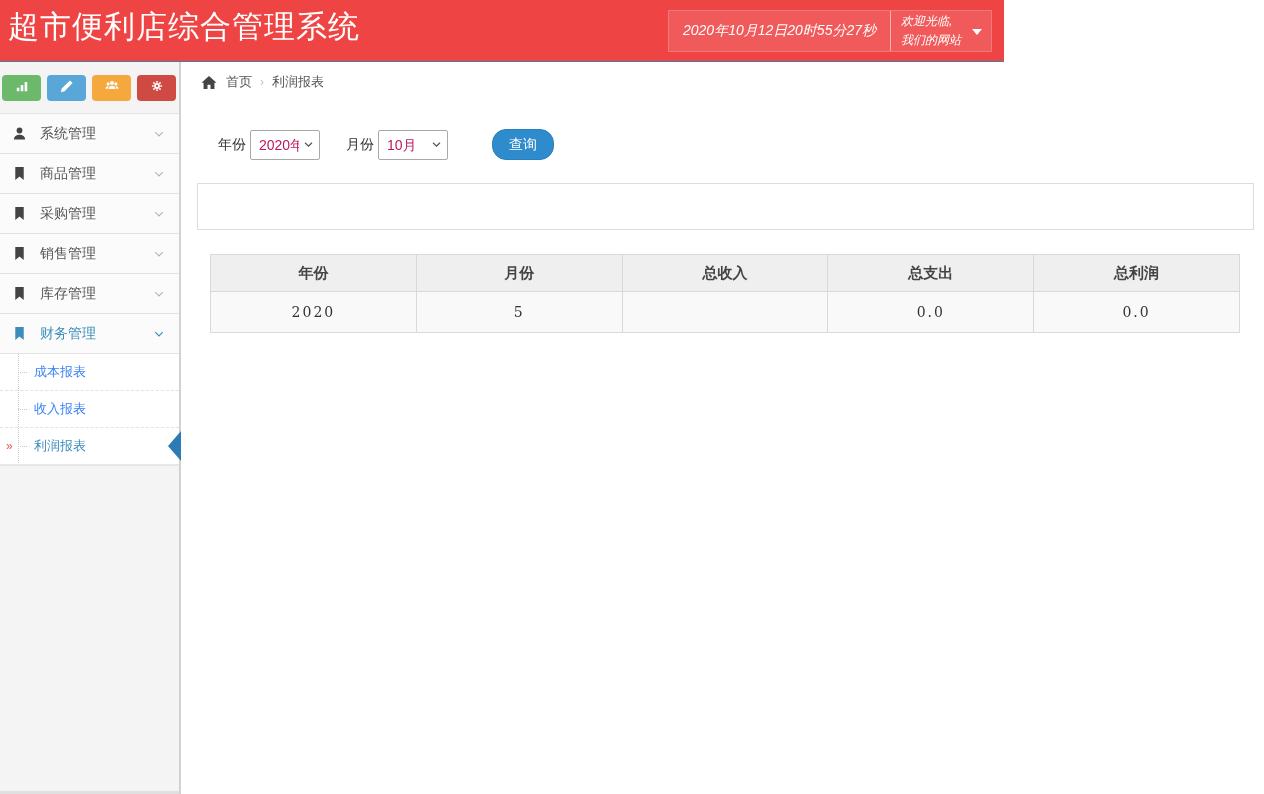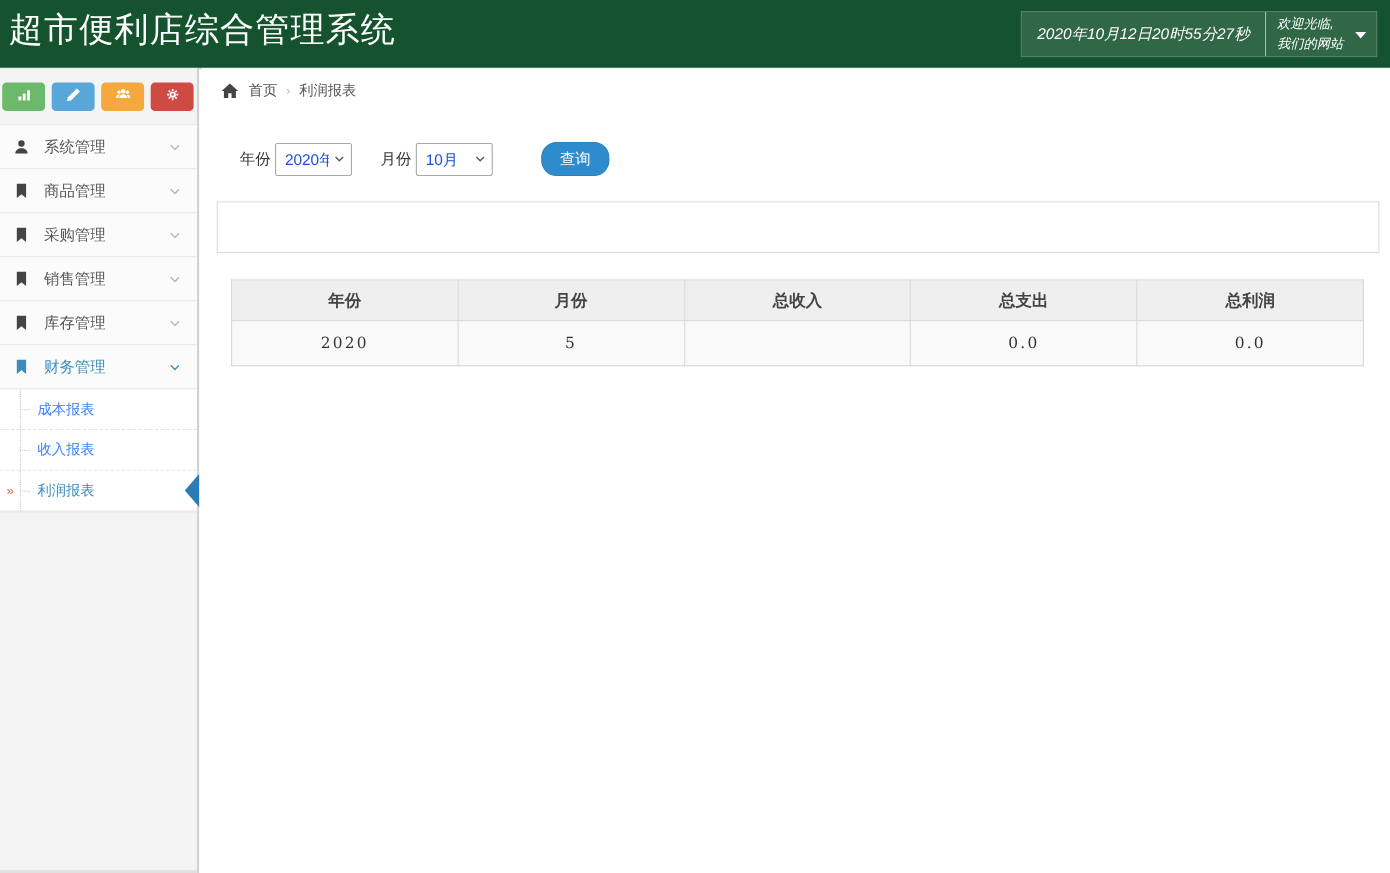--- a/index.html
+++ b/index.html
@@ -1,22 +1,22 @@
 <!DOCTYPE html>
 <html><head>
 <meta charset="utf-8">
 <style>
   * { margin:0; padding:0; box-sizing:border-box; }
   html,body { width:1264px; height:794px; overflow:hidden; }
   body { font-family:"Liberation Sans","DejaVu Sans",sans-serif; background:#fff; color:#333; }
   .app { position:relative; width:1264px; height:794px; }
 
   
-  .header { position:absolute; top:0; left:0; width:1264px; height:62px;
-            background:#14532d; border-bottom:1px solid #407ea9; }
+  .header { position:absolute; top:0; left:0; width:1004px; height:62px;
+            background:#ef4444; border-bottom:1px solid #407ea9; }
   .brand { position:absolute; left:8px; top:6px; font-size:31px; color:#fff;
            letter-spacing:1px; font-weight:500; }
   .header-box { position:absolute; right:12px; top:10px; height:42px; display:flex;
                 align-items:stretch; background:rgba(255,255,255,0.12);
                 border:1px solid rgba(255,255,255,0.18);font-style:italic; }
   .hb-date { display:flex; align-items:center; padding:0 14px; font-size:14px; color:#fff; }
   .hb-sep { width:1px; background:rgba(255,255,255,0.55); }
   .hb-user { display:flex; align-items:center; padding:0 30px 0 10px; position:relative; }
   .hb-user-lines { font-size:12px; color:#fff; line-height:1.55; }
   .hb-caret { position:absolute; right:9px; top:50%; margin-top:-2px; width:0; height:0;
@@ -72,21 +72,21 @@
   .bc-home svg { width:16px; height:15px; }
   .bc-link { color:#555; cursor:pointer; }
   .bc-sep { margin:0 8px; color:#c0c0c0; font-size:12px; }
   .bc-current { color:#555; }
 
   .filter-row { display:flex; align-items:center; margin:27px 0 0 35px; }
   .f-label { font-size:14px; color:#333; margin-right:4px; }
   .select-wrap { position:relative; margin-right:26px; }
   .select-wrap select { -webkit-appearance:none; appearance:none; width:70px; height:30px;
      border:1px solid #a9a9a9; border-radius:2px; background:#fff; font-size:14px;
-     color:#1d4ed8; padding:0 20px 0 8px;
+     color:#be185d; padding:0 20px 0 8px;
      font-family:"Liberation Sans","DejaVu Sans",sans-serif; }
   .sel-chev { position:absolute; right:6px; top:50%; margin-top:-6px; color:#555;
               pointer-events:none; display:inline-flex; }
   .sel-chev svg { width:11px; height:11px; }
   .query-btn { margin-left:18px; width:62px; height:31px; background:#2e8bcc;
                border:1px solid #2780bf; border-radius:14px; color:#fff; font-size:14px;
                cursor:pointer; font-family:"Liberation Sans","DejaVu Sans",sans-serif; }
 
   .empty-panel { margin:23px 10px 0 14px; height:47px; background:#fff;
                  border:1px solid #ddd; }

